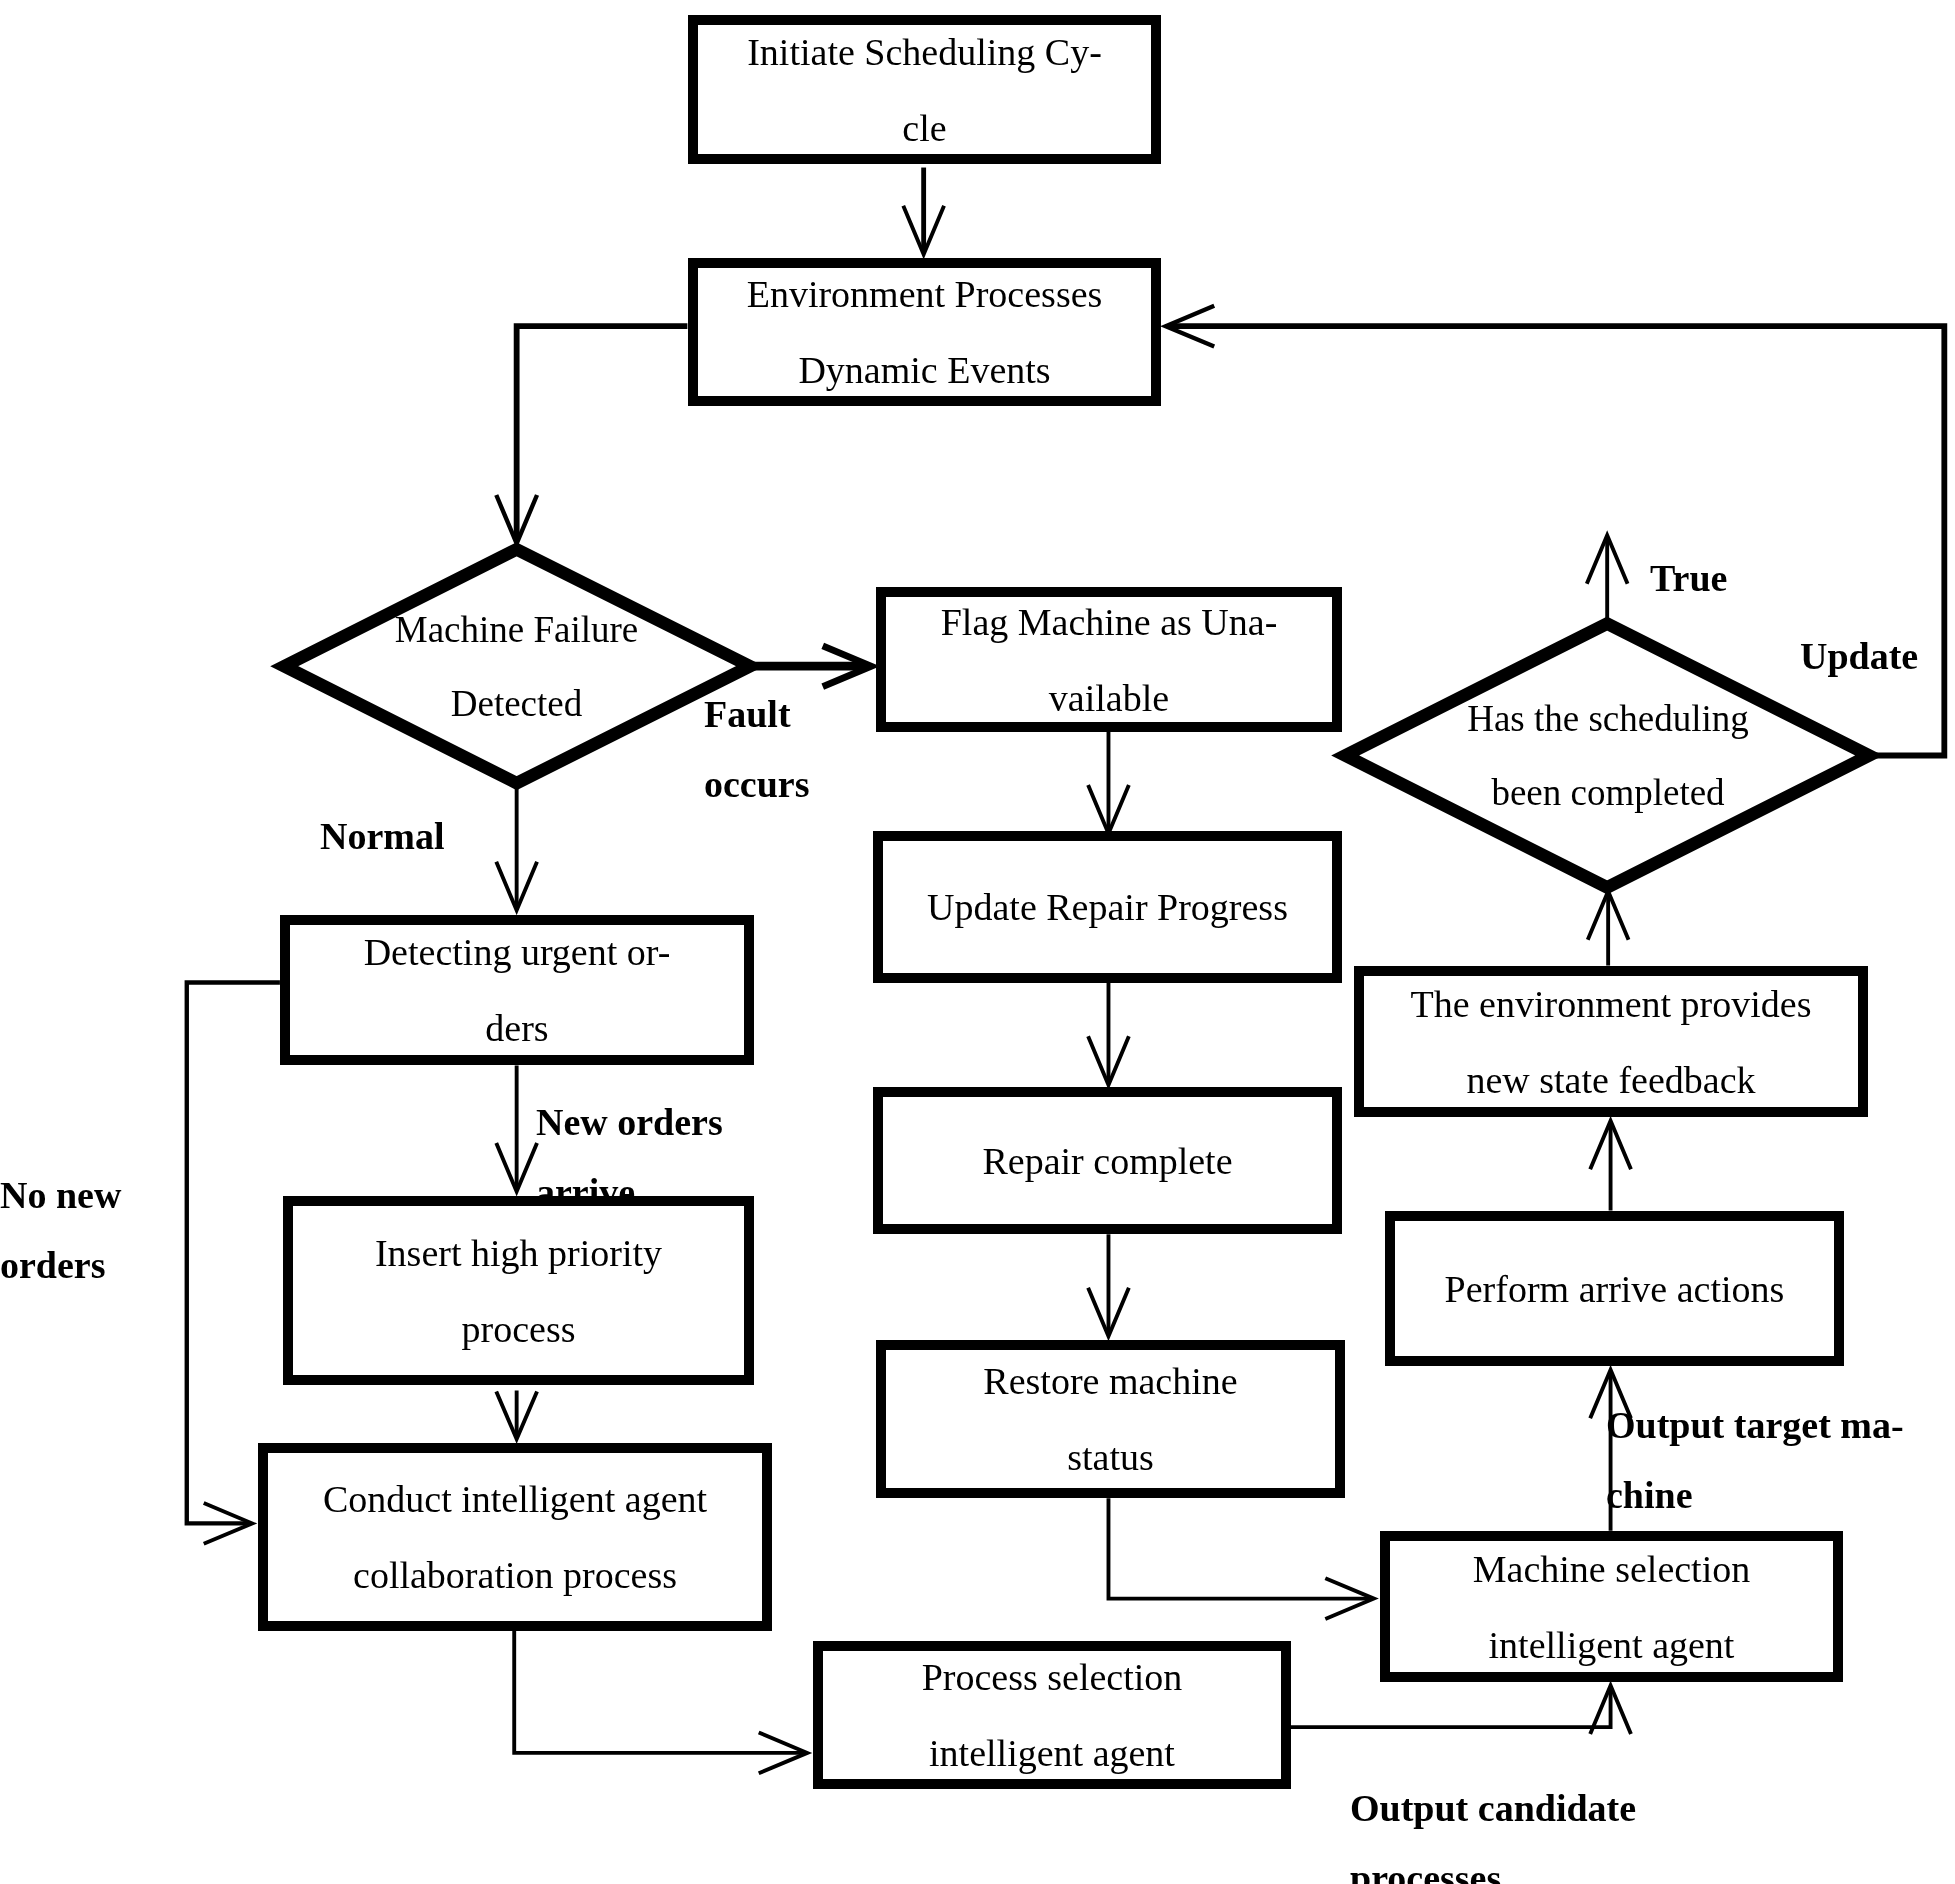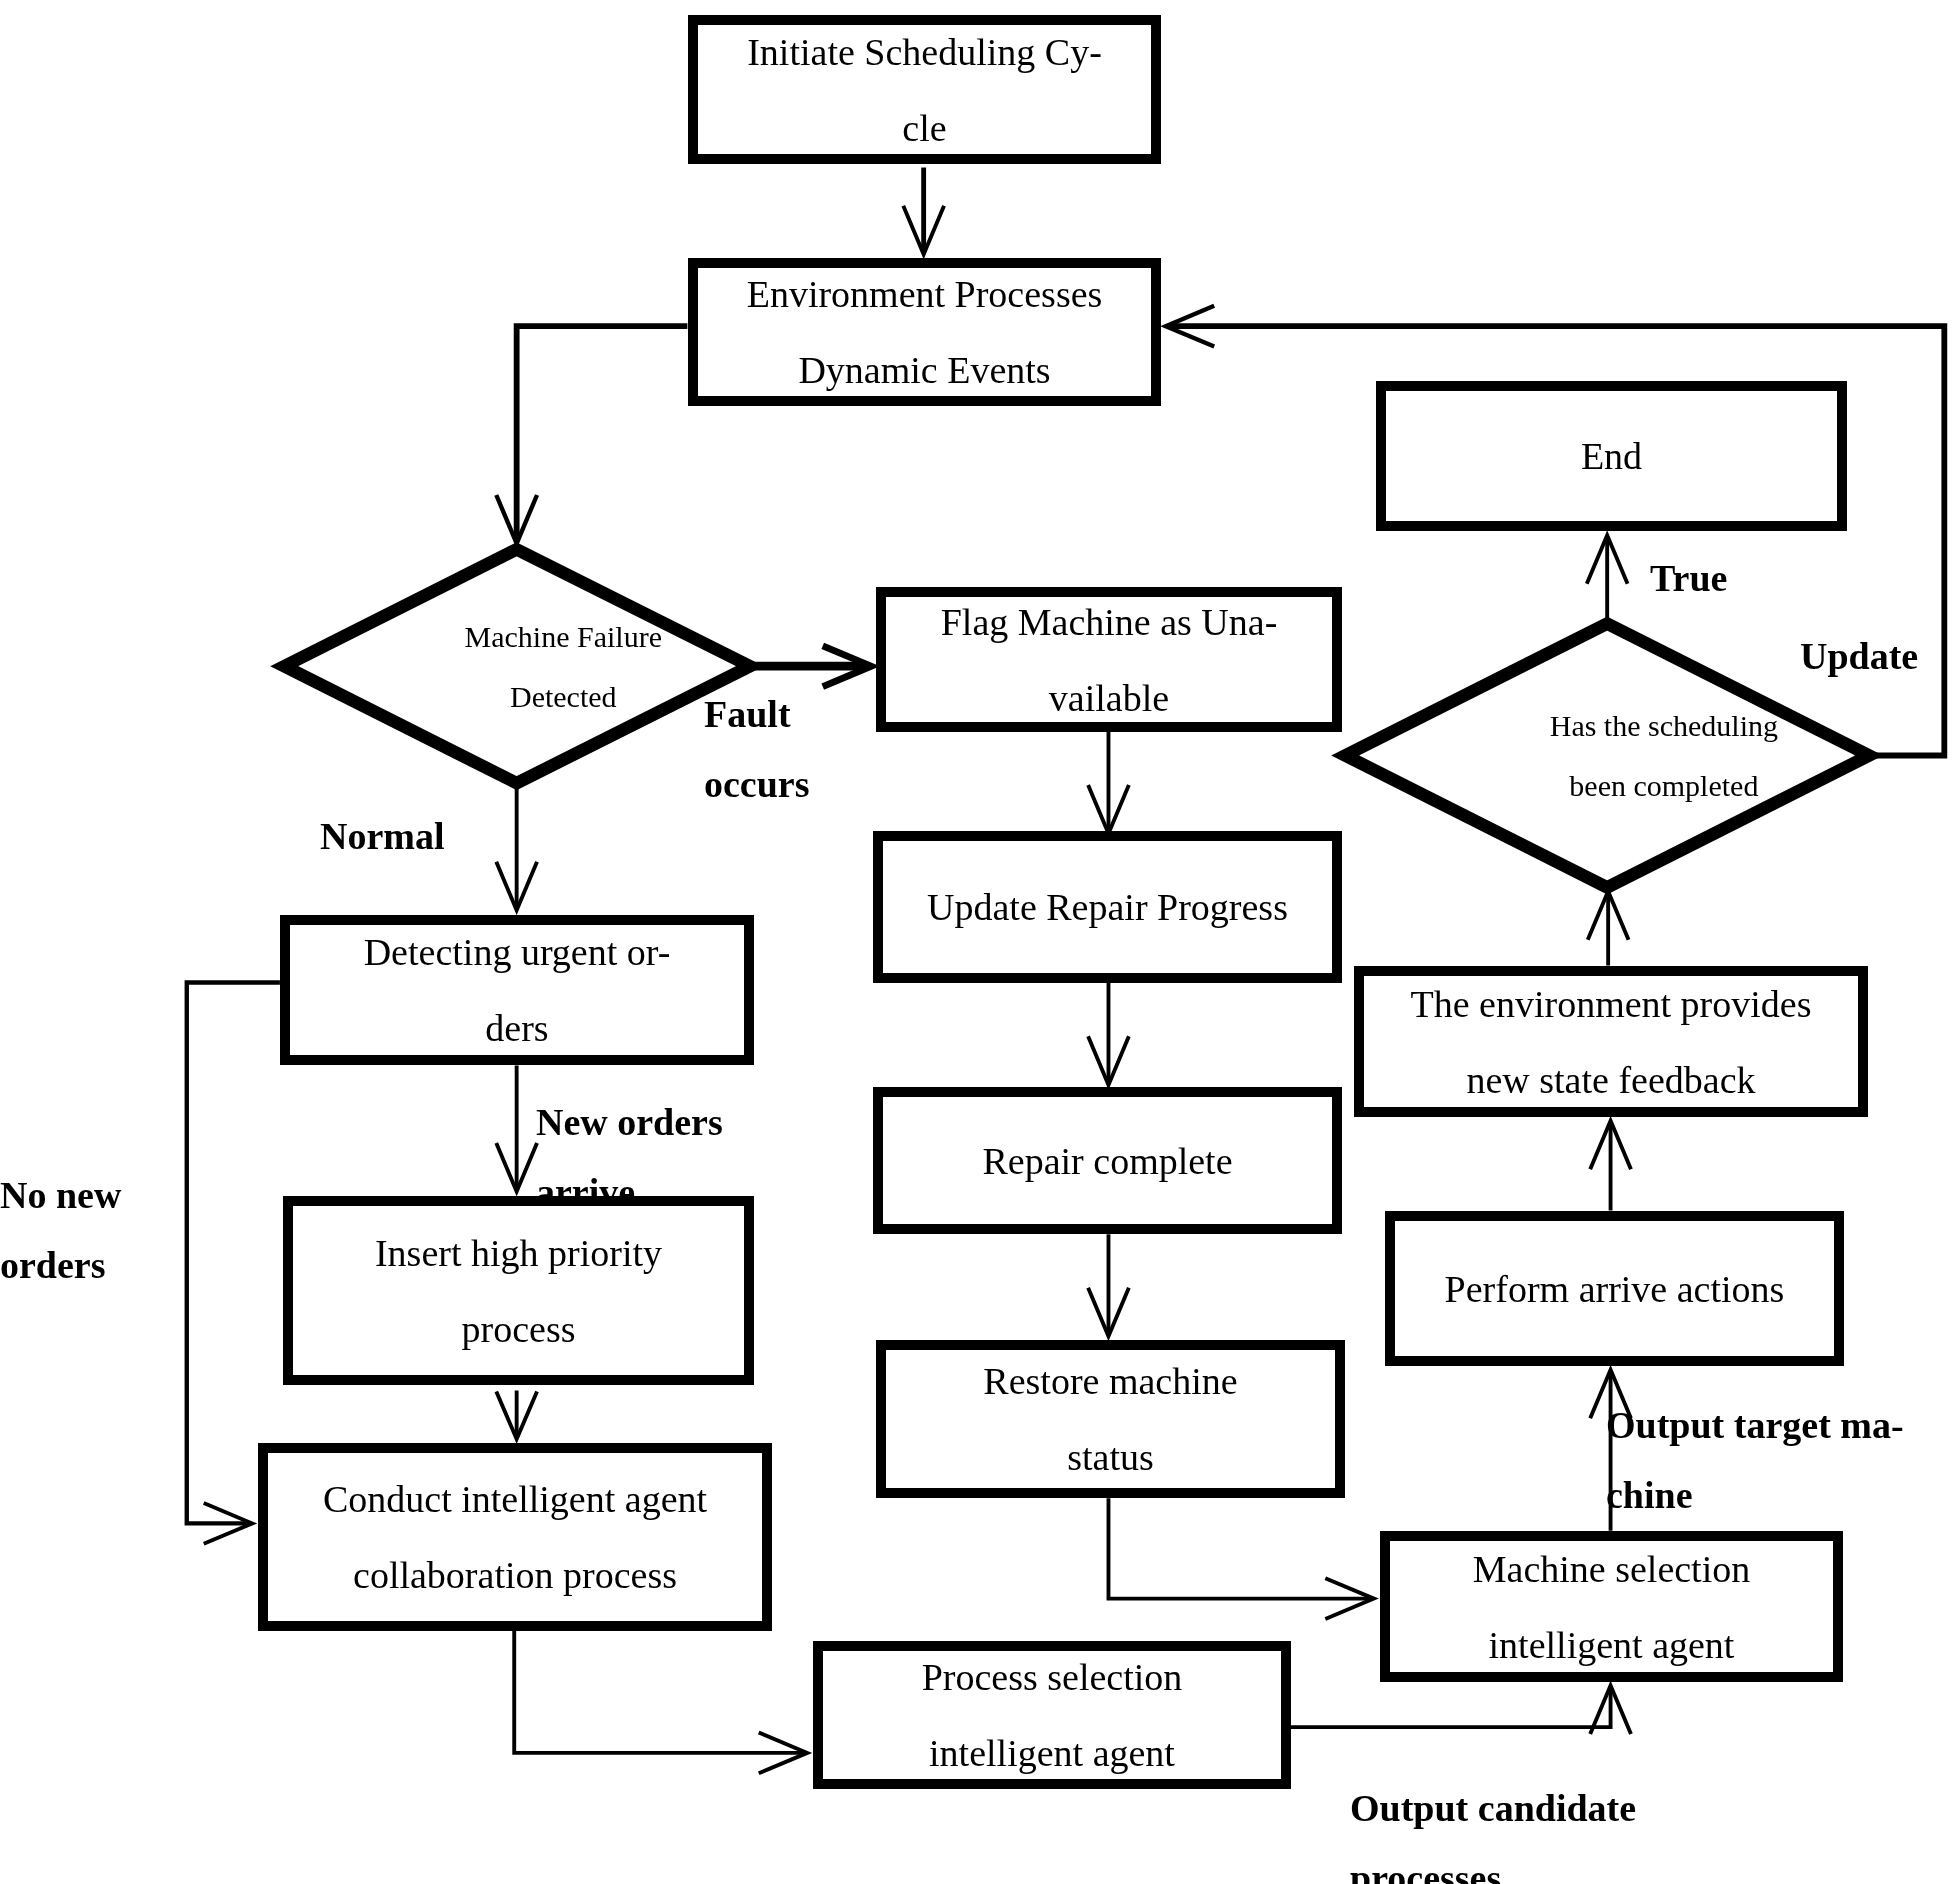--- a/index.html
+++ b/index.html
@@ -24,23 +24,23 @@
     text-align:center;
     font-size:38px;
     line-height:2;
     white-space:pre-line;
     z-index:1;
   }
   .dtext{
     position:absolute;
     display:flex;
     align-items:center;
-    justify-content:flex-end;
+    justify-content:center;
     text-align:center;
-    font-size:30px;
+    font-size:37px;
     line-height:2;
     white-space:pre-line;
     z-index:1;
   }
   .elabel{
     position:absolute;
     text-align:left;
     font-size:38px;
     line-height:1.85;
     white-space:pre-line;
@@ -168,23 +168,20 @@
 
   <div class="node" style="left:1385px;top:1211px;width:459px;height:155px">
     <span>Perform arrive actions</span>
   </div>
 
   <div class="node" style="left:1354px;top:966px;width:514px;height:151px">
     <span>The environment provides
 new state feedback</span>
   </div>
 
-  <div class="node" style="left:1376px;top:381px;width:471px;height:150px">
-    <span>End</span>
-  </div>
 
   <div class="dtext" style="left:371px;top:573px;width:291px;height:187px">
     <span>Machine Failure
 Detected</span>
   </div>
 
   <div class="dtext" style="left:1438px;top:665px;width:340px;height:182px">
     <span>Has the scheduling
 been completed</span>
   </div>

